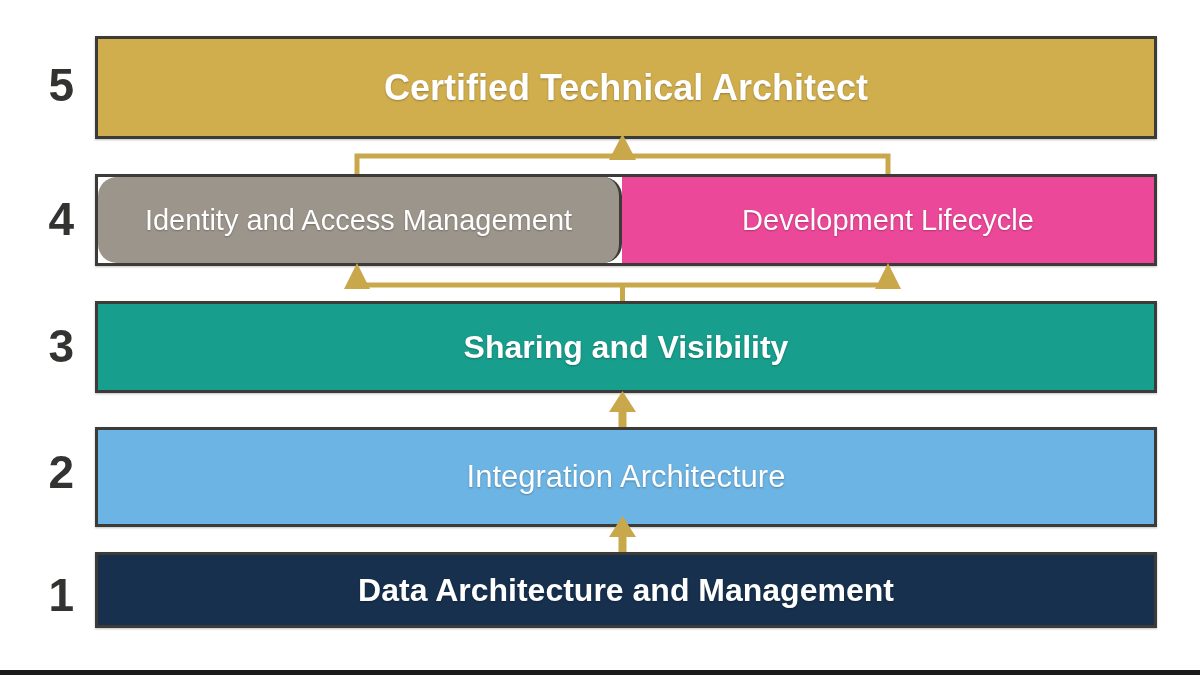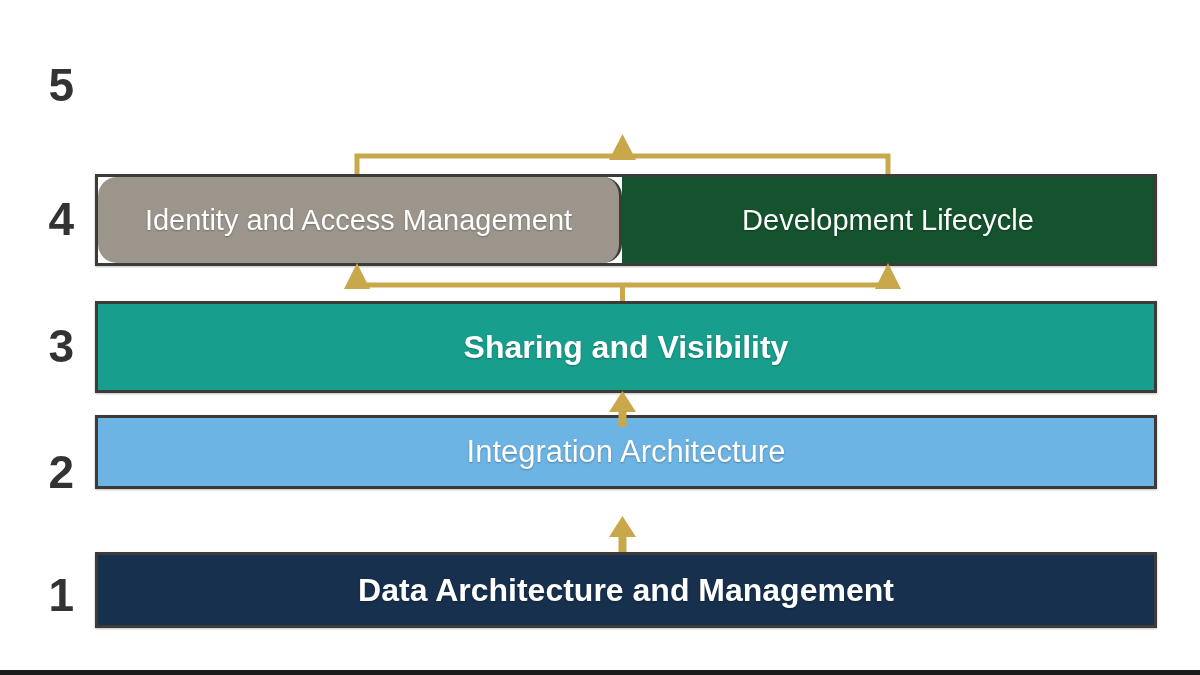--- a/index.html
+++ b/index.html
@@ -59,21 +59,21 @@
     font-family: "Liberation Sans", sans-serif;
     font-weight: 600;
     white-space: nowrap;
     text-shadow: 0 1px 2px rgba(0,0,0,0.28);
   }
 
   
   #bar-5 { top: 36px;  height: 103px; }
   #bar-4 { top: 174px; height: 92px;  }
   #bar-3 { top: 301px; height: 92px;  }
-  #bar-2 { top: 415px; height: 74px;  }
+  #bar-2 { top: 427px; height: 100px;  }
   #bar-1 { top: 552px; height: 76px;  }
 
   #bar-5 .cell-label { font-size: 36px; }
   #bar-4 .cell-label { font-size: 29px; font-weight: 500; }
   #bar-3 .cell-label { font-size: 32px; }
   #bar-2 .cell-label { font-size: 31px; font-weight: 500; }
   #bar-1 .cell-label { font-size: 32px; }
 
   
   .cell.has-divider { border-right: 3px solid #3c3b37; }
@@ -102,26 +102,31 @@
 <body>
 
 <div id="stage" style="background: rgb(255, 255, 255);">
 
   <div class="level-num" style="top: 62px; color: rgb(51, 51, 49);">5</div>
   <div class="level-num" style="top: 196px; color: rgb(51, 51, 49);">4</div>
   <div class="level-num" style="top: 323px; color: rgb(51, 51, 49);">3</div>
   <div class="level-num" style="top: 449px; color: rgb(51, 51, 49);">2</div>
   <div class="level-num" style="top: 572px; color: rgb(51, 51, 49);">1</div>
 
+  <div class="bar" id="bar-5" style="border-color: rgb(60, 59, 55);">
+    <div class="cell" style="background: rgb(208, 174, 78); border-right-color: rgb(60, 59, 55);">
+      <span class="cell-label" style="color: rgb(255, 255, 255);">Certified Technical Architect</span>
+    </div>
+  </div>
 
   <div class="bar" id="bar-4" style="border-color: rgb(60, 59, 55);">
     <div class="cell has-divider" style="flex: 0 0 524px; background: rgb(156, 149, 140); border-right-color: rgb(60, 59, 55); border-radius: 19px;">
       <span class="cell-label" style="color: rgb(255, 255, 255);">Identity and Access Management</span>
     </div>
-    <div class="cell" style="background: #14532d; border-right-color: rgb(60, 59, 55);">
+    <div class="cell" style="background: #ec4899; border-right-color: rgb(60, 59, 55);">
       <span class="cell-label" style="color: rgb(255, 255, 255);">Development Lifecycle</span>
     </div>
   </div>
 
   <div class="bar" id="bar-3" style="border-color: rgb(60, 59, 55);">
     <div class="cell" style="background: rgb(24, 158, 141); border-right-color: rgb(60, 59, 55);">
       <span class="cell-label" style="color: rgb(255, 255, 255);">Sharing and Visibility</span>
     </div>
   </div>
 

